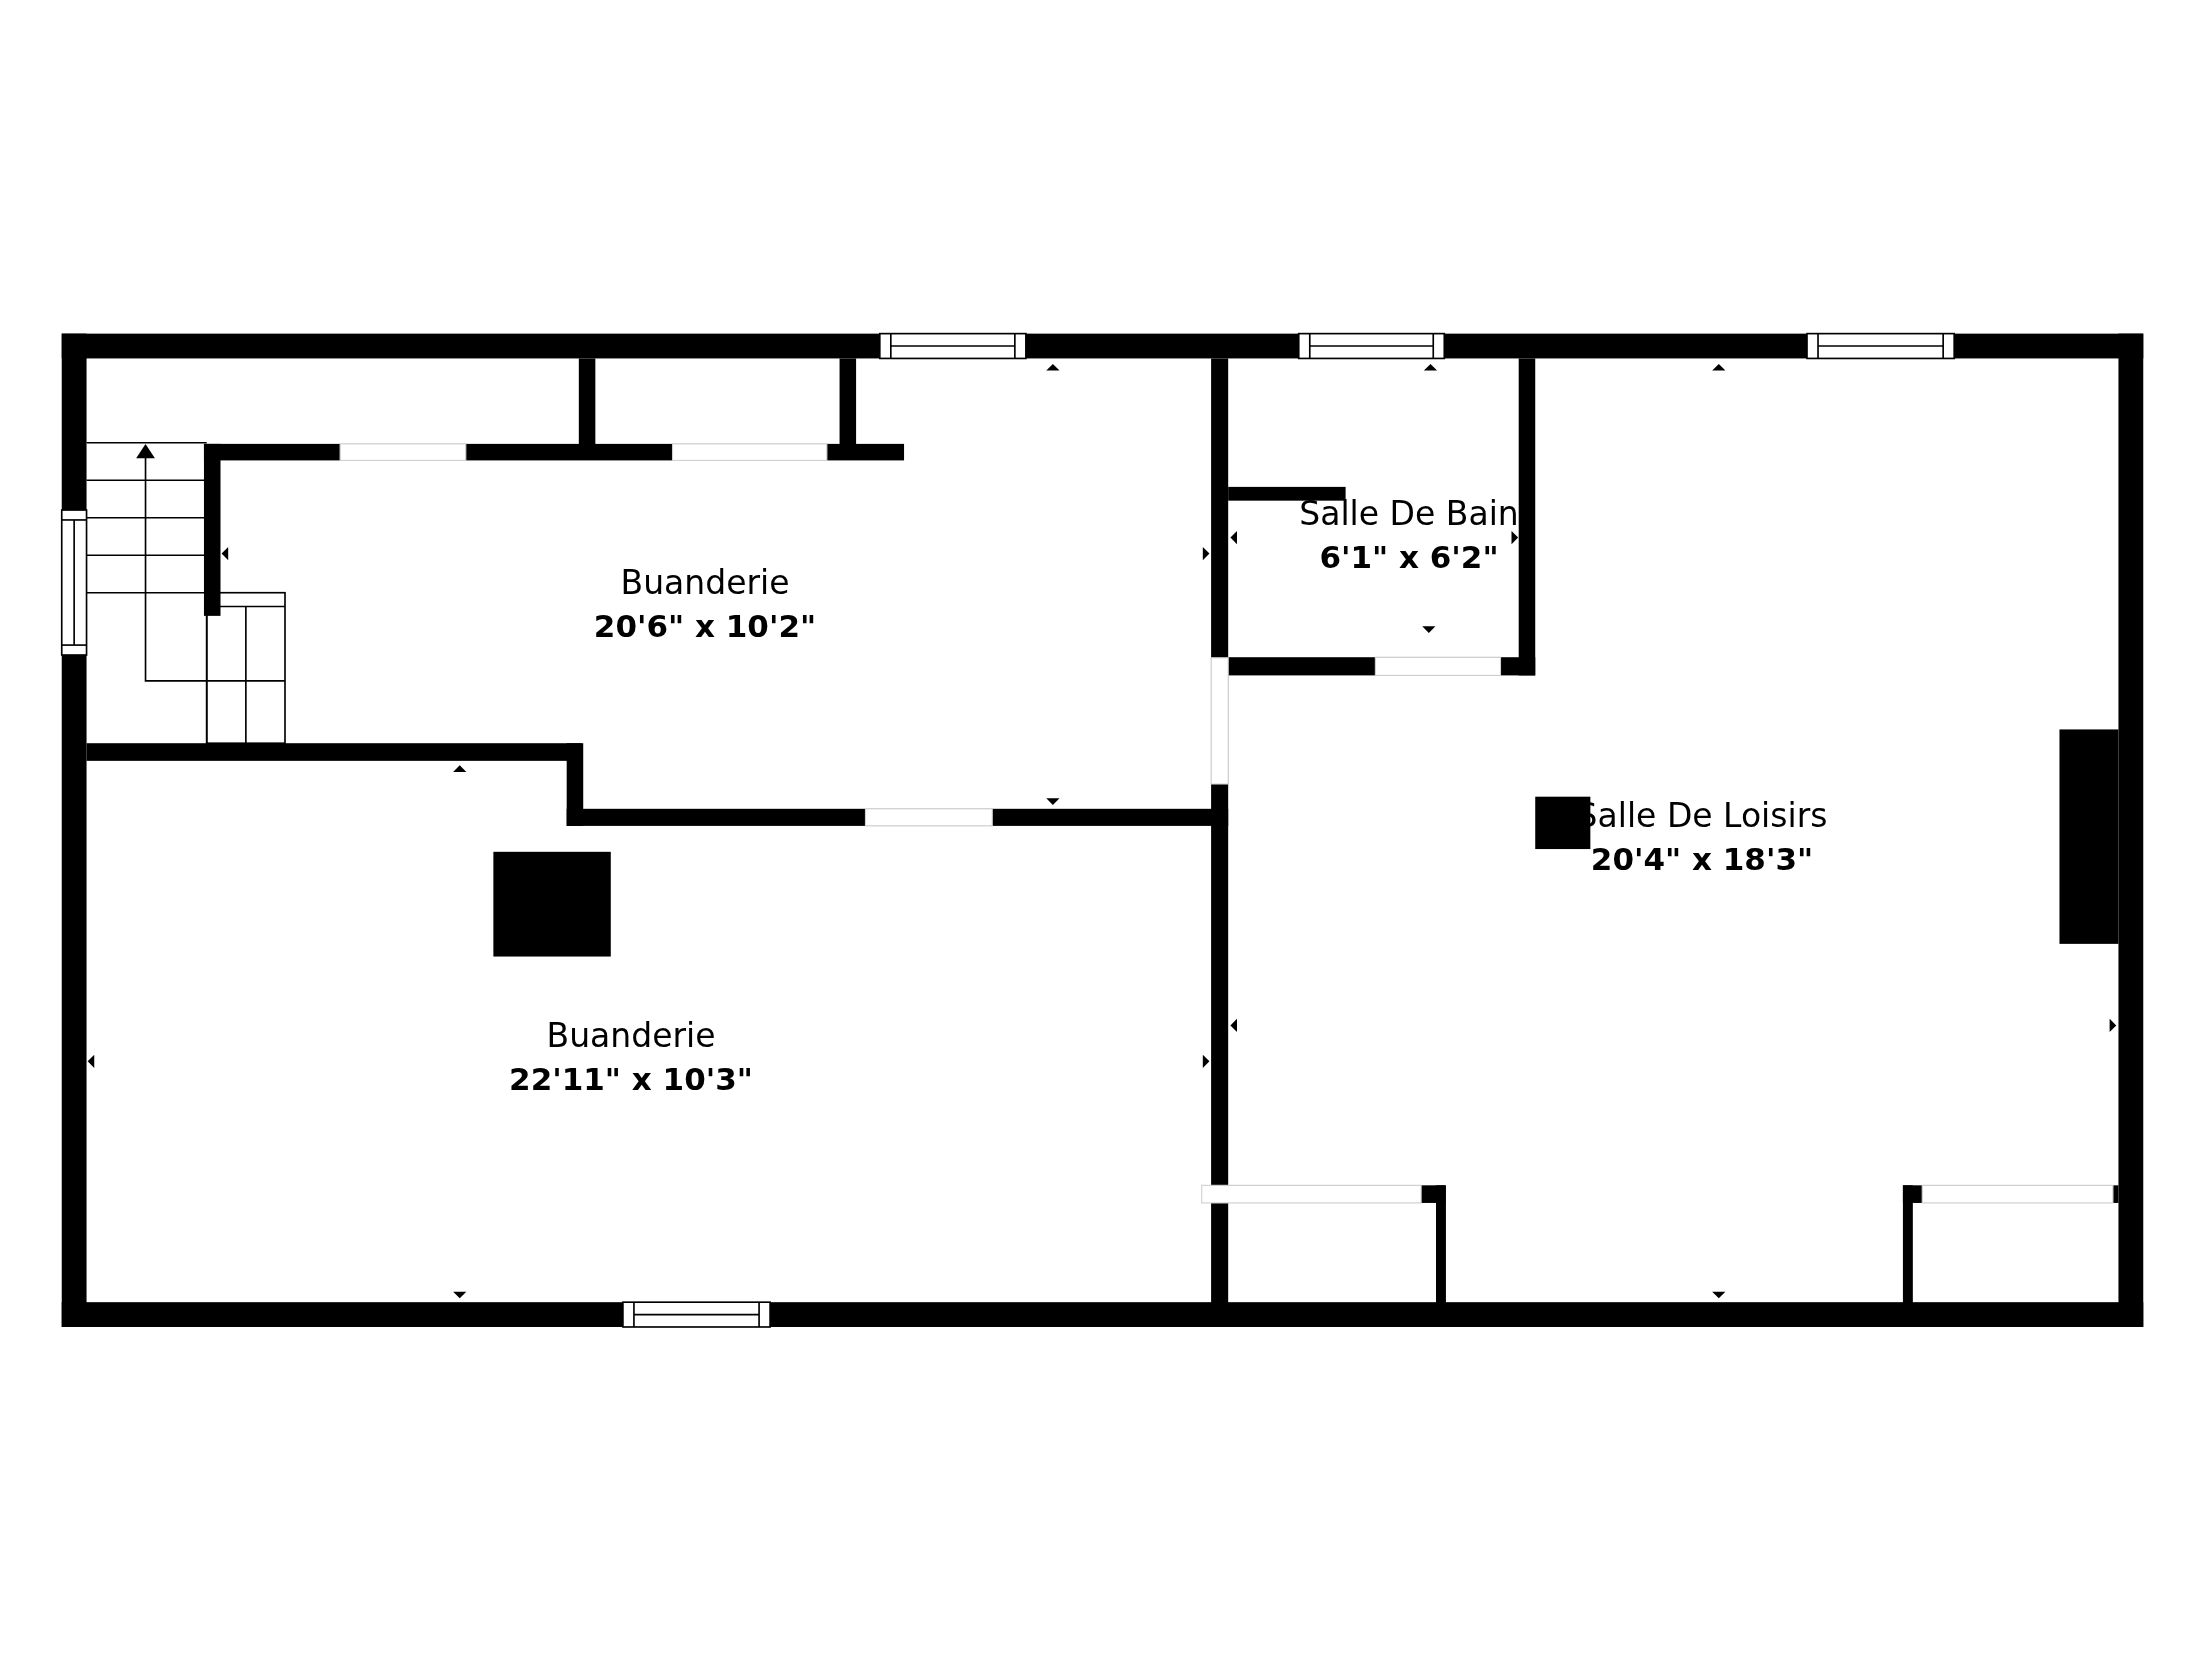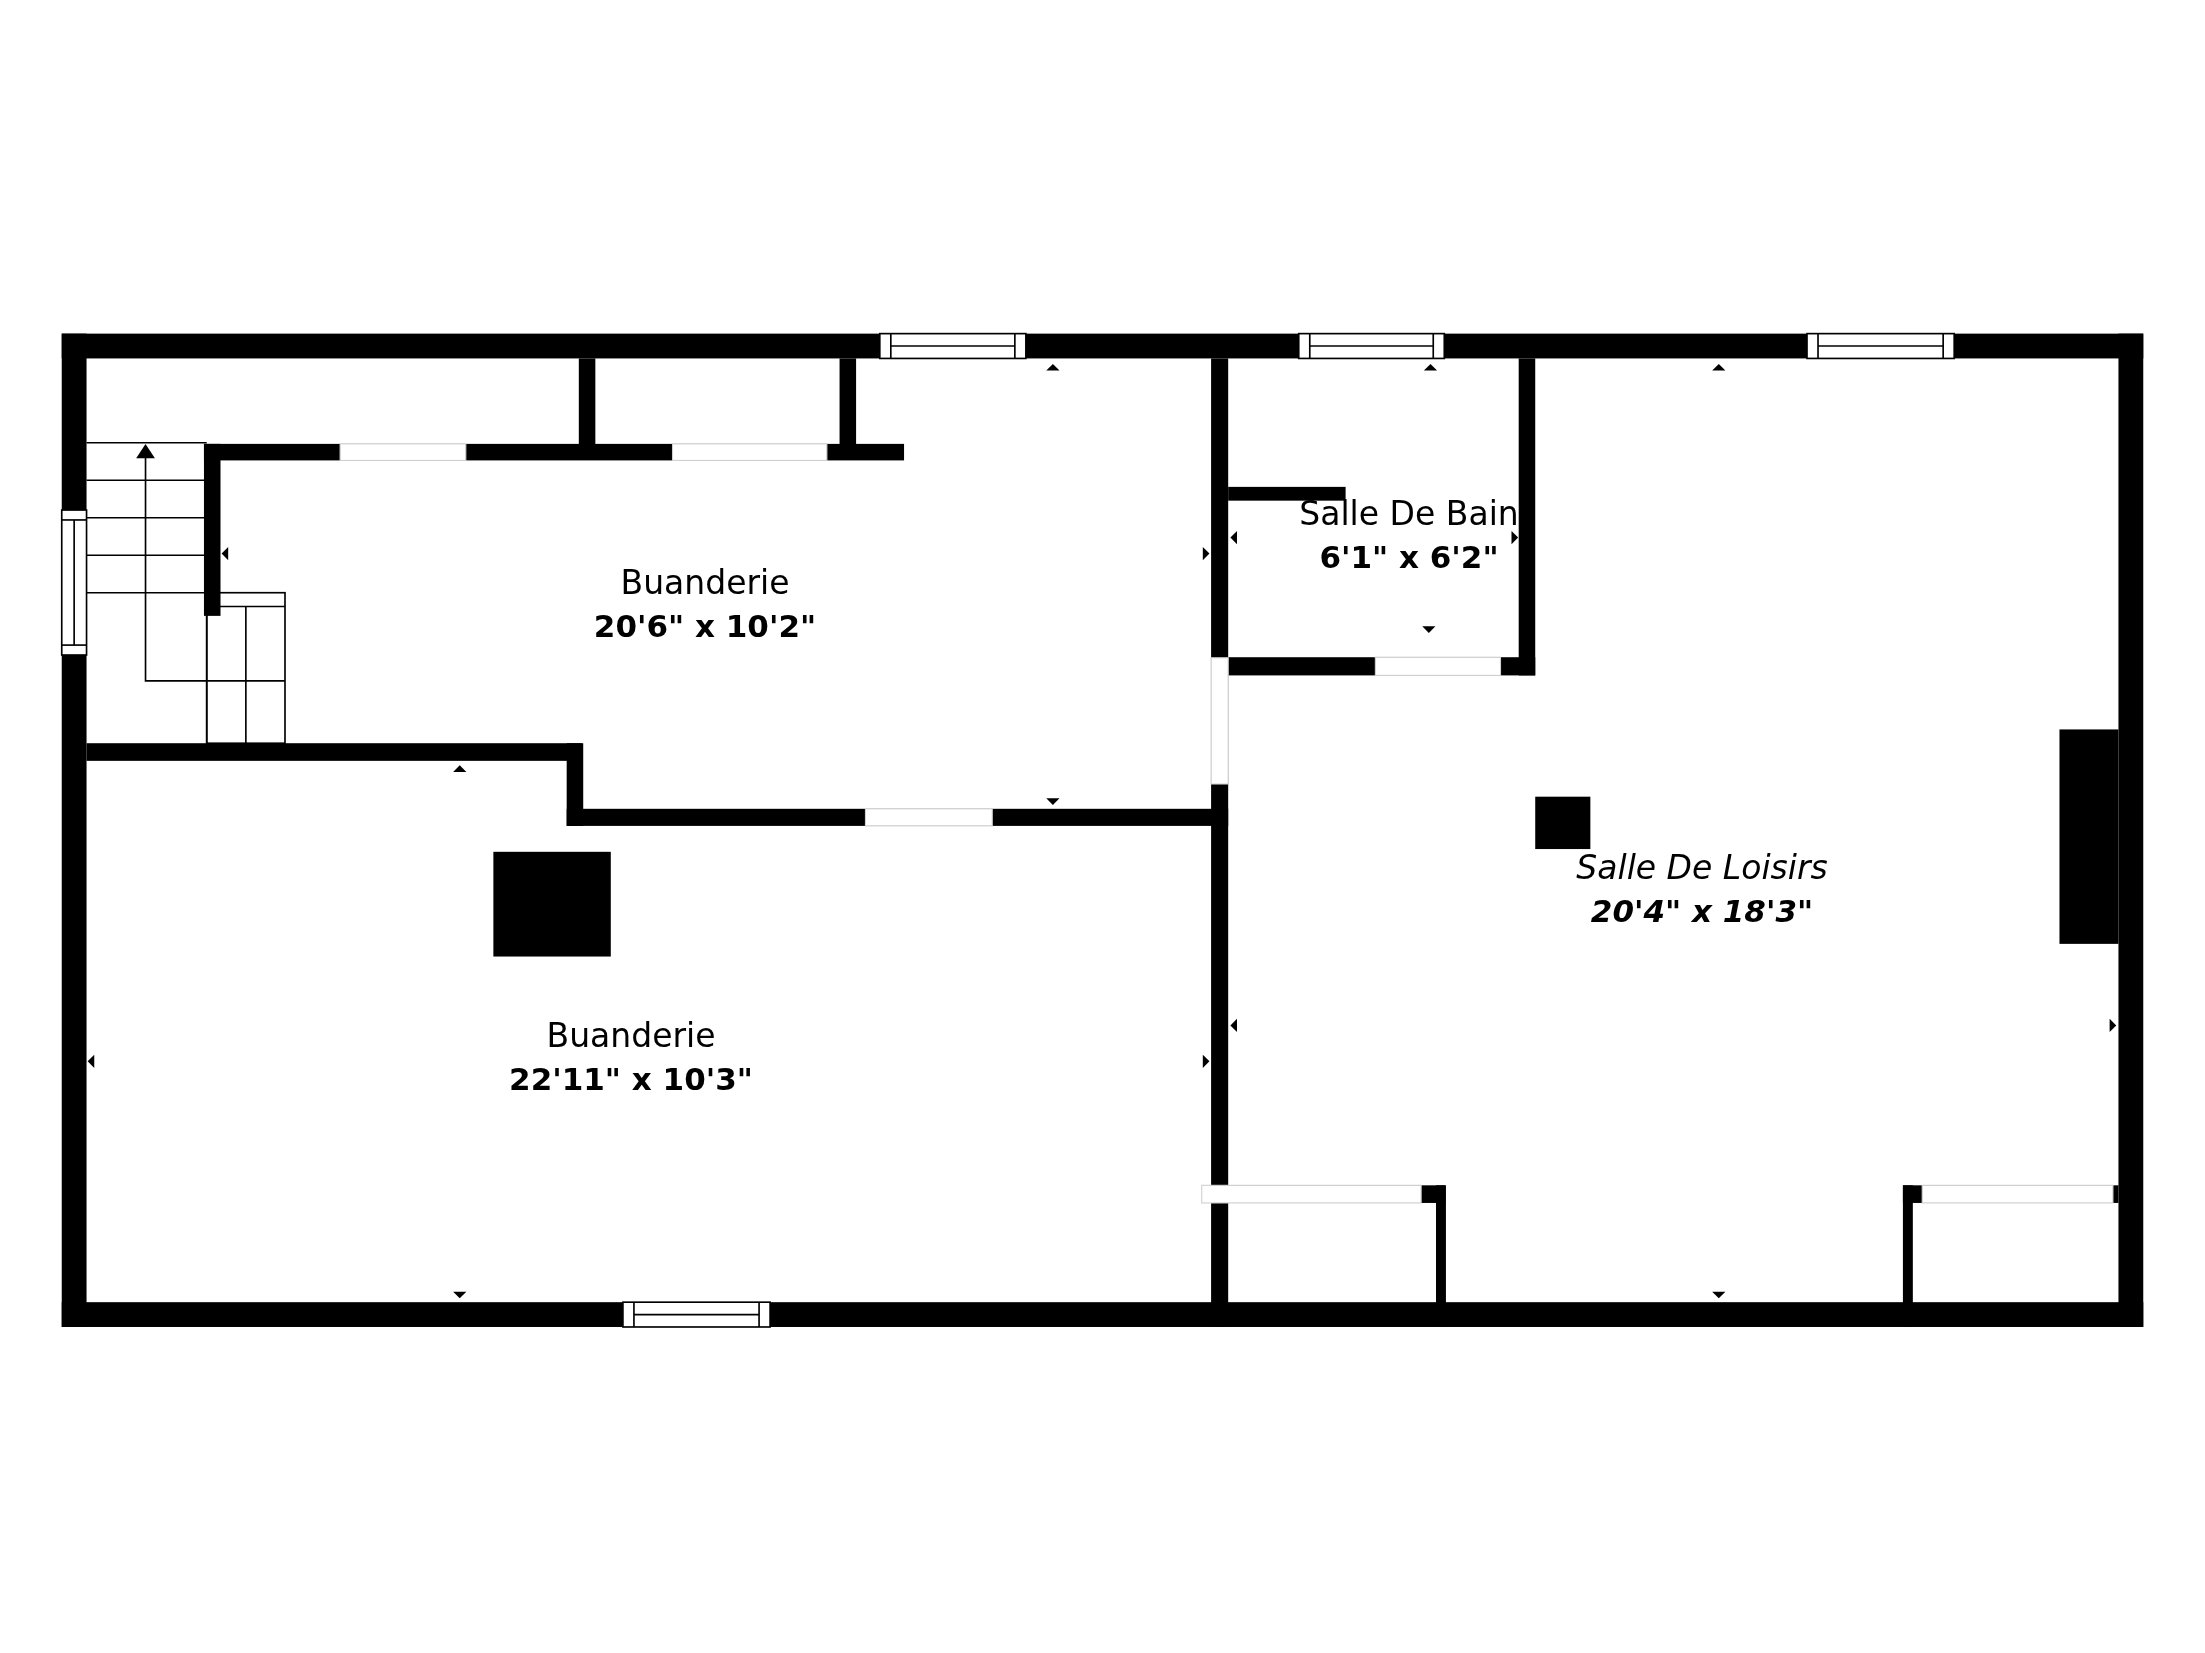--- a/index.html
+++ b/index.html
@@ -119,17 +119,17 @@
   <div class="room-dim">20'6" x 10'2"</div>
 </div>
 <div class="room-label" id="lbl1" style="left: 631px; top: 1014px;">
   <div class="room-name">Buanderie</div>
   <div class="room-dim">22'11" x 10'3"</div>
 </div>
 <div class="room-label" id="lbl2" style="left: 1370px; top: 492px; margin-left: 39px;">
   <div class="room-name">Salle De Bain</div>
   <div class="room-dim">6'1" x 6'2"</div>
 </div>
-<div class="room-label" id="lbl3" style="left: 1702px; top: 846px; font-style: italic;">
+<div class="room-label" id="lbl3" style="left: 1702px; top: 794px;">
   <div class="room-name">Salle De Loisirs</div>
   <div class="room-dim">20'4" x 18'3"</div>
 </div>
 
 
 </body></html>

